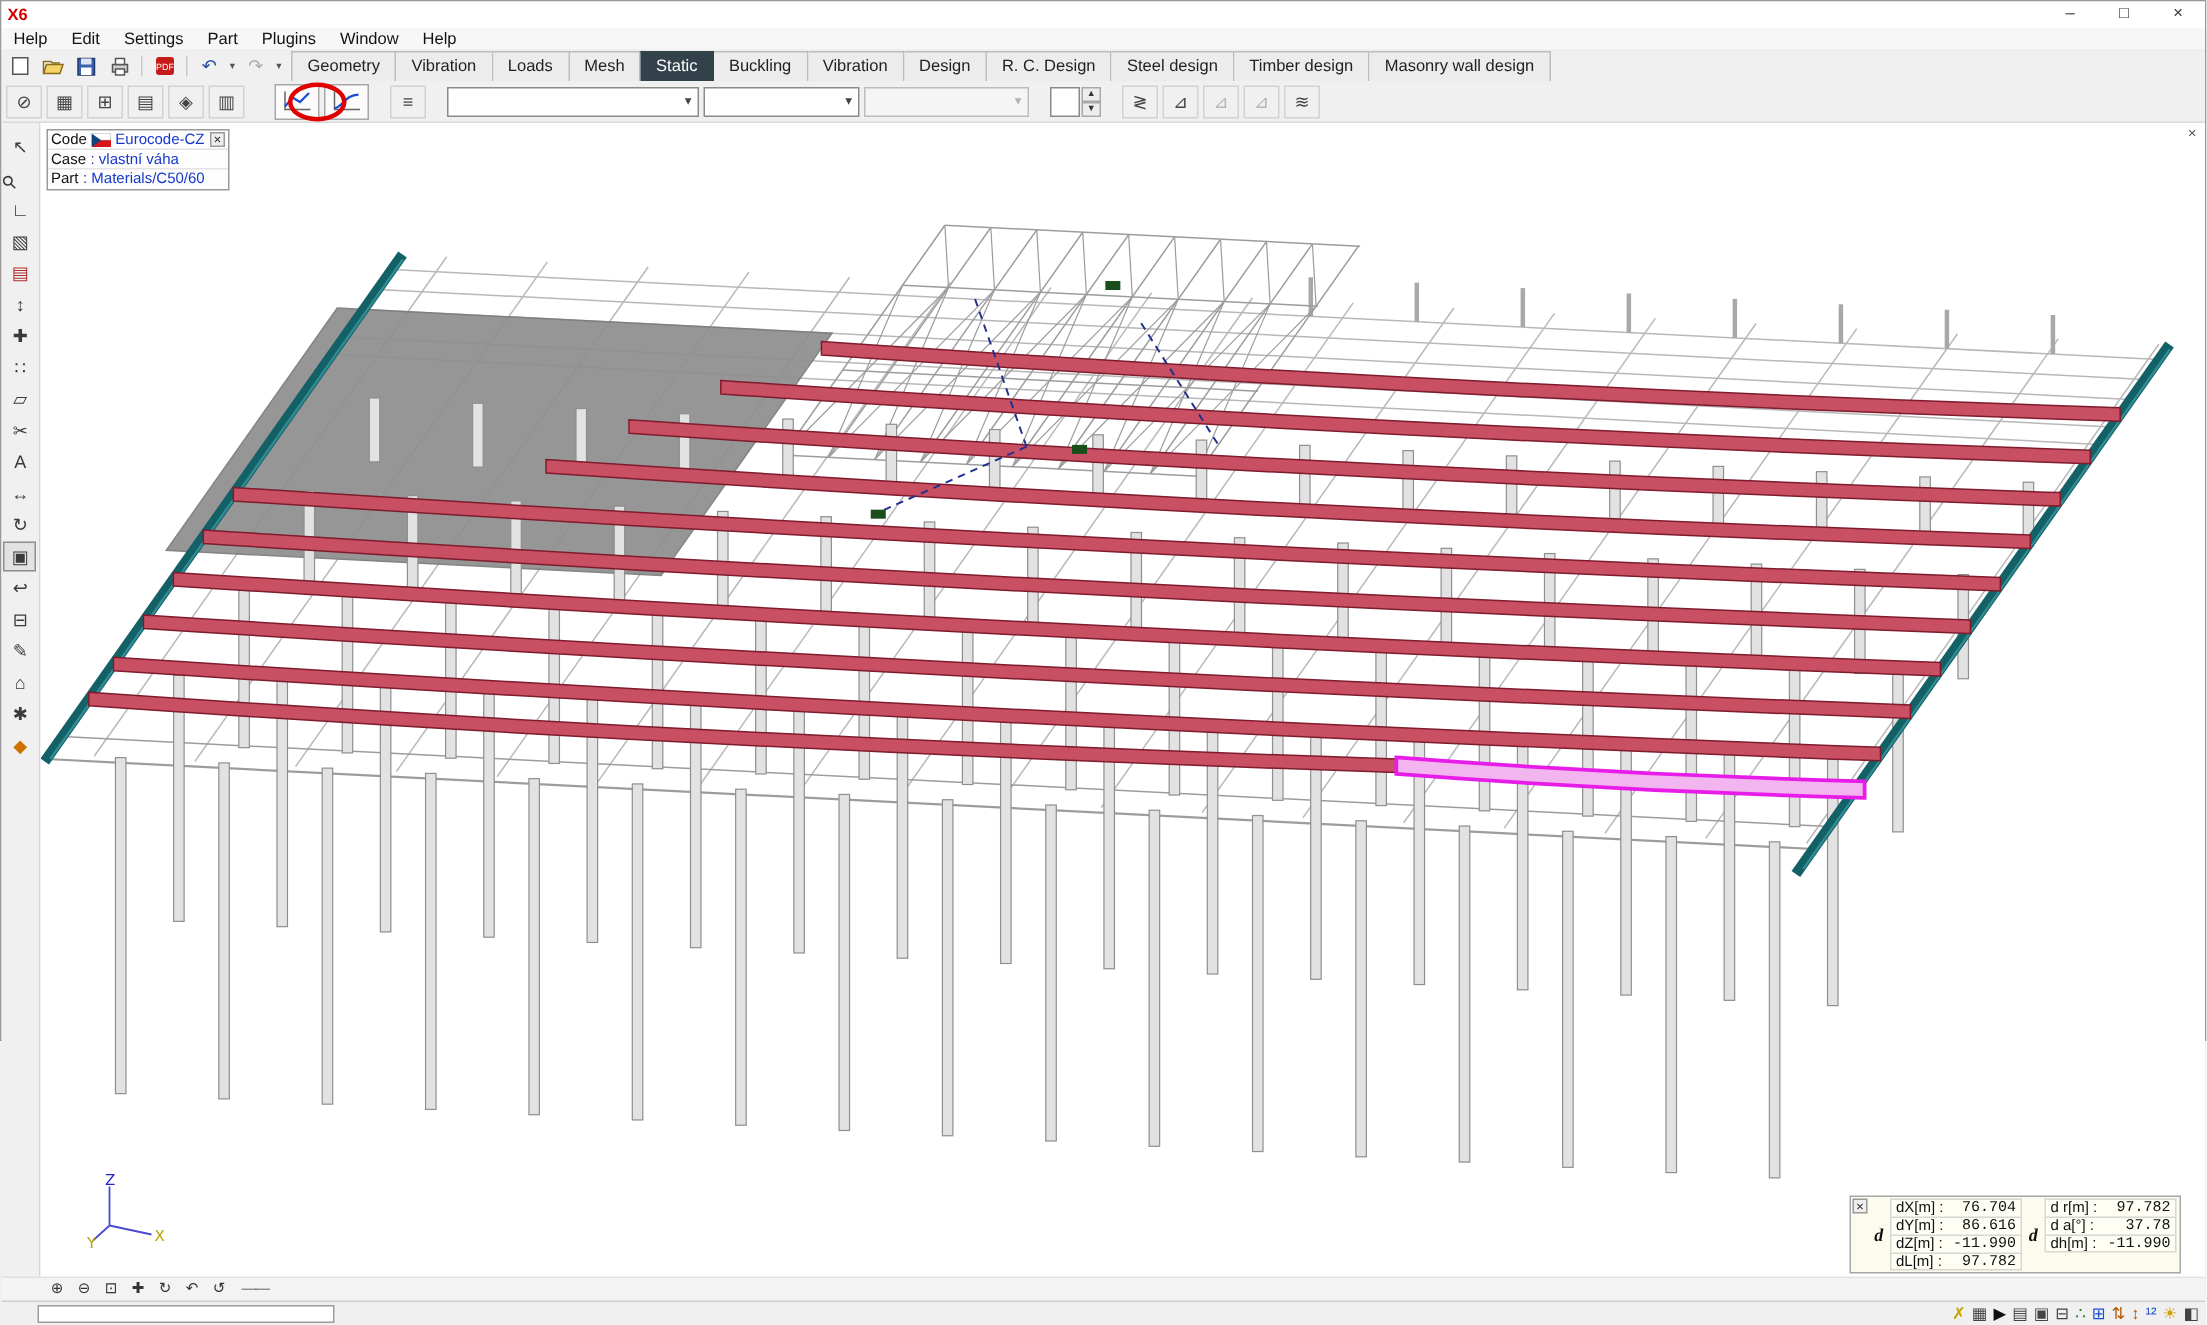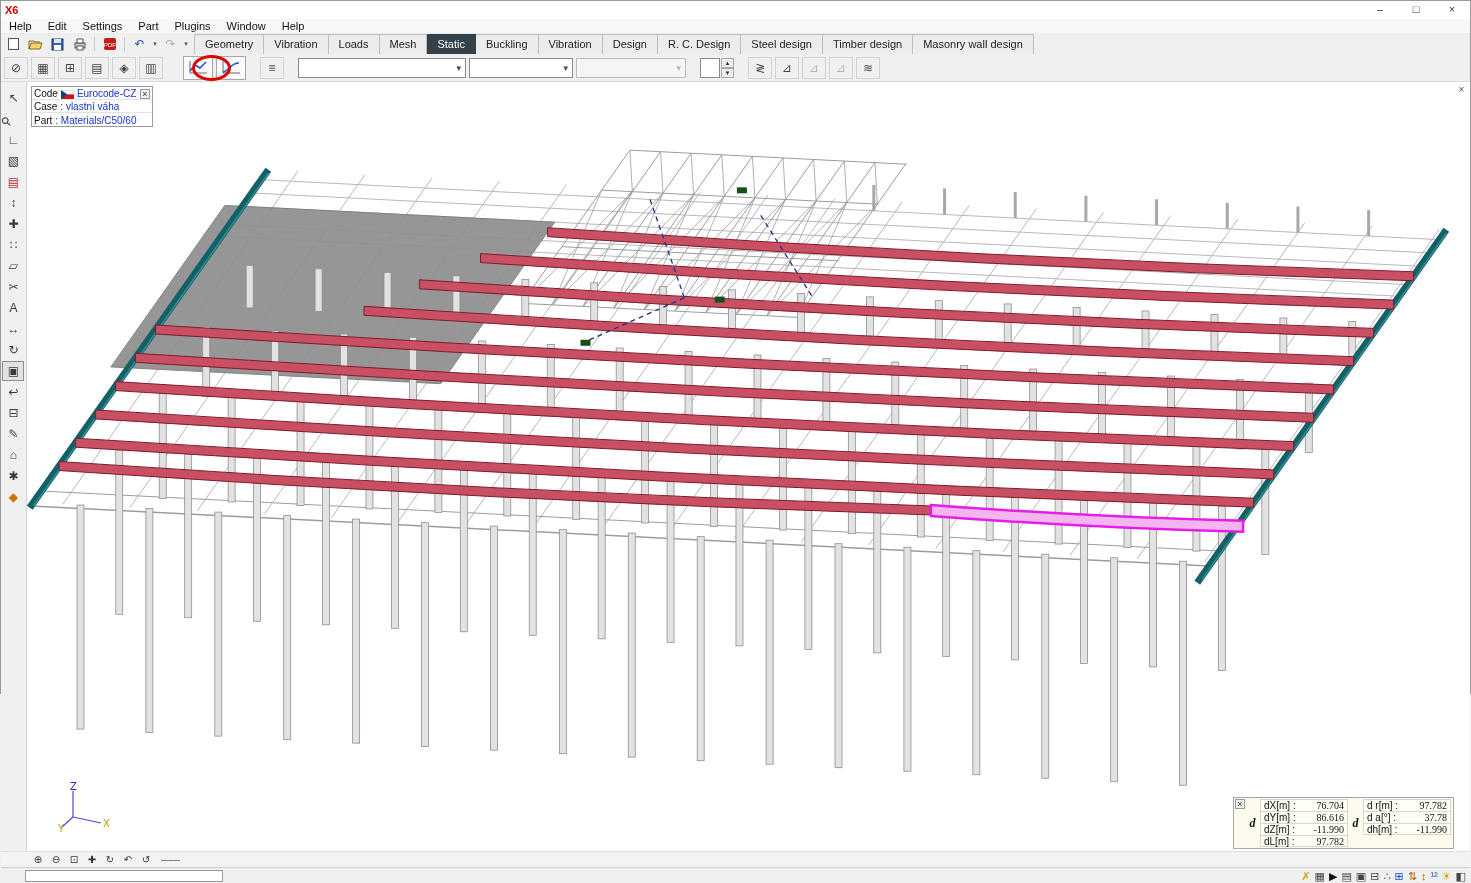--- a/index.html
+++ b/index.html
@@ -54,35 +54,35 @@
   .lt-icon{width:22px;height:20px;display:flex;align-items:center;justify-content:center;font-size:12px;color:#3a3a3a}
   .lt-icon.active{background:#e2e2e2;border:1px solid #8f8f8f}
   .rot45{transform:rotate(-45deg);display:inline-block}
 
   .canvas{position:relative;width:1445px;height:769px;background:#ffffff}
   .canvas svg.model{position:absolute;left:0;top:0}
   .pane-close{position:absolute;right:3px;top:2px;font-size:10px;color:#555;width:11px;height:11px;line-height:11px;text-align:center}
 
   
   .infobox{position:absolute;left:4px;top:4px;width:122px;background:#fdfdfd;border:1px solid #9a9a9a;font-size:10px}
-  .ib-row{display:flex;align-items:flex-end;height:13px;border-bottom:1px solid #e3e3e3;padding:0 2px;gap:3px;white-space:nowrap}
+  .ib-row{display:flex;align-items:center;height:13px;border-bottom:1px solid #e3e3e3;padding:0 2px;gap:3px;white-space:nowrap}
   .ib-row:last-child{border-bottom:none}
   .ib-label{color:#111}
   .ib-value{color:#1637c8}
   .ib-close{margin-left:auto;font-size:9px;color:#333;border:1px solid #9a9a9a;width:10px;height:10px;line-height:9px;text-align:center;background:#efefef}
 
   
   .coords-panel{position:absolute;right:16px;bottom:2px;background:#fcfbee;border:1px solid #a8a8a8;font-size:10px;padding:1px 2px 1px 13px}
   .cp-close{position:absolute;left:1px;top:1px;width:10px;height:10px;line-height:9px;text-align:center;font-size:9px;border:1px solid #9a9a9a;background:#efefef;color:#333}
   .cp-grid{display:flex;align-items:stretch;gap:2px}
   .cp-d{width:11px;display:flex;align-items:center;justify-content:center;font-family:"Liberation Serif",serif;font-weight:bold;font-style:italic;font-size:12px;color:#111}
   .cp-table{display:flex;flex-direction:column}
   .cp-row{display:flex;justify-content:space-between;gap:4px;border:1px solid #d8d8d2;border-bottom:none;background:#fffef4;padding:0 3px;height:12px;line-height:11px;min-width:88px}
   .cp-row:last-child{border-bottom:1px solid #d8d8d2}
-  .cp-val{font-family:Liberation Serif, serif}
+  .cp-val{font-family:Liberation Mono, monospace}
 
   
   .triad{position:absolute;left:30px;bottom:18px;width:60px;height:52px}
   .triad text{font-size:10px;font-family:"DejaVu Sans",sans-serif}
 
   
   .zoombar{height:16px;background:#f3f3f3;display:flex;align-items:center;gap:4px;padding-left:30px;border-top:1px solid #e0e0e0}
   .zb-icon{font-size:10px;color:#333;width:14px;text-align:center}
   .zb-icon.dash{width:26px;letter-spacing:-1px;color:#666}
 

